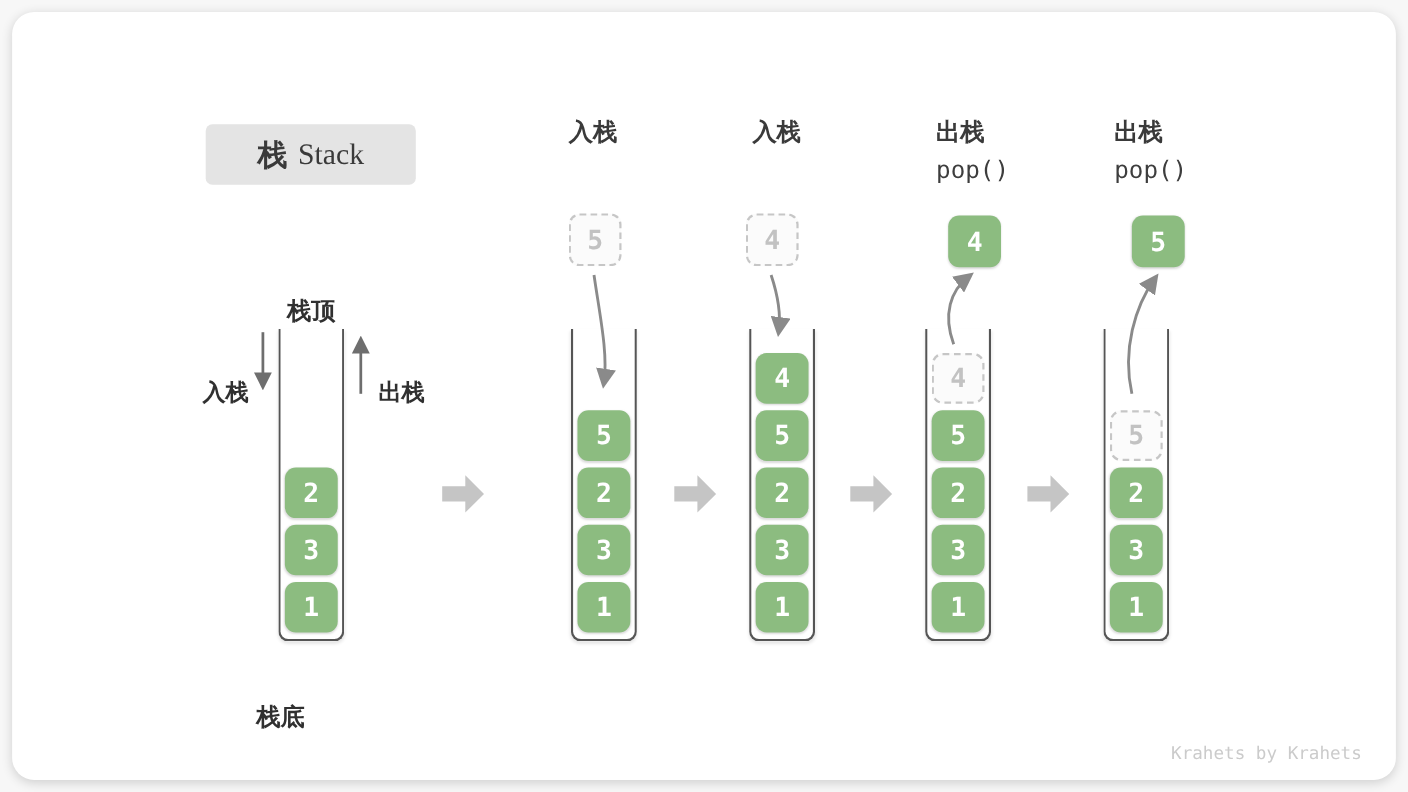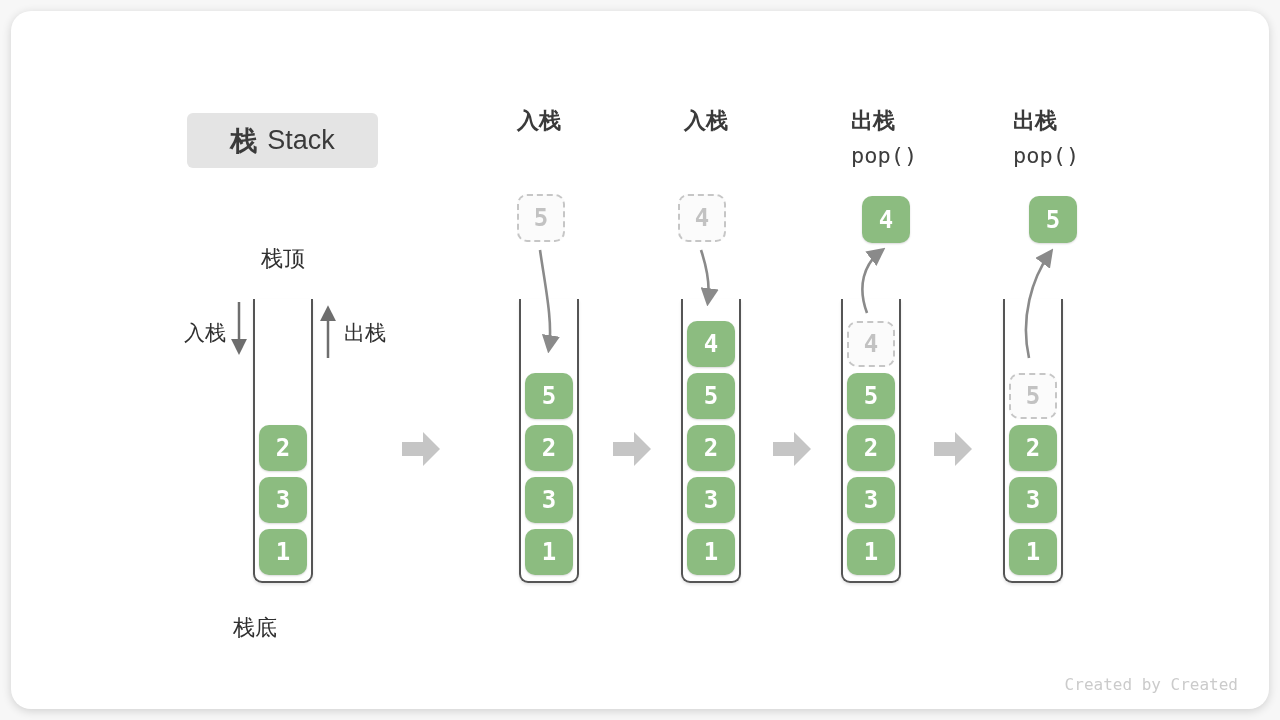--- a/index.html
+++ b/index.html
@@ -13,30 +13,30 @@
   .layer { position:absolute; left:0; top:0; width:1280px; height:720px; }
 
   
   .title-box {
     position:absolute; left:187px; top:113px; width:191px; height:55px;
     background:#e4e4e4; border-radius:6px;
     display:flex; align-items:center; justify-content:center; gap:10px;
     color:#3a3a3a;
   }
   .title-zh { font-size:27px; font-weight:bold; }
-  .title-en { font-size:27px; font-family:Liberation Sans, sans-serif;text-align:center; }
+  .title-en { font-size:27px; font-family:Liberation Serif, serif;text-align:center; }
 
   
   .col-header { position:absolute; top:106px; width:150px; color:#3a3a3a; }
   .col-header .op { font-size:22px; font-weight:bold; line-height:30px; }
   .col-header .code { margin-top:5px; font-family:"DejaVu Sans Mono", monospace; font-size:22px; line-height:30px; color:#3d3d3d; }
   .col-header .arg { color:#5ba04f; font-weight:bold; }
 
   
-  .lbl { position:absolute; font-weight:normal; color:#303030; font-size:22px; }
+  .lbl { position:absolute; font-weight:bold; color:#303030; font-size:22px;margin-top:24px; }
   .lbl-top    { left:233px; top:244px; width:100px; text-align:center; }
   .lbl-bottom { left:233px; top:613px; width:100px; }
   .lbl-push   { left:156px; top:319px; width:70px; text-align:right; font-size:21px; }
   .lbl-pop    { left:344px; top:319px; width:70px; text-align:left;  font-size:21px; }
 
   
   .stack {
     position:absolute; top:299px; width:60px; height:284px;
     border-left:2px solid #555; border-right:2px solid #555; border-bottom:2px solid #555;
     border-radius:0 0 9px 9px;
@@ -173,15 +173,15 @@
       <path d="M1029,358 C1020,318 1032,278 1050,253" stroke="#8a8a8a" stroke-width="2.6" fill="none" marker-end="url(#ah-gray)"></path>
 
       <g fill="#c5c5c5">
         <path transform="translate(402,432)" d="M0,10 H21 V0 L38,17 L21,34 V24 H0 z"></path>
         <path transform="translate(613,432)" d="M0,10 H21 V0 L38,17 L21,34 V24 H0 z"></path>
         <path transform="translate(773,432)" d="M0,10 H21 V0 L38,17 L21,34 V24 H0 z"></path>
         <path transform="translate(934,432)" d="M0,10 H21 V0 L38,17 L21,34 V24 H0 z"></path>
       </g>
     </svg>
 
-    <div class="watermark">Created by Created</div>
+    <div class="watermark">Krahets by Krahets</div>
   </div>
 </div>
 
 </body></html>

